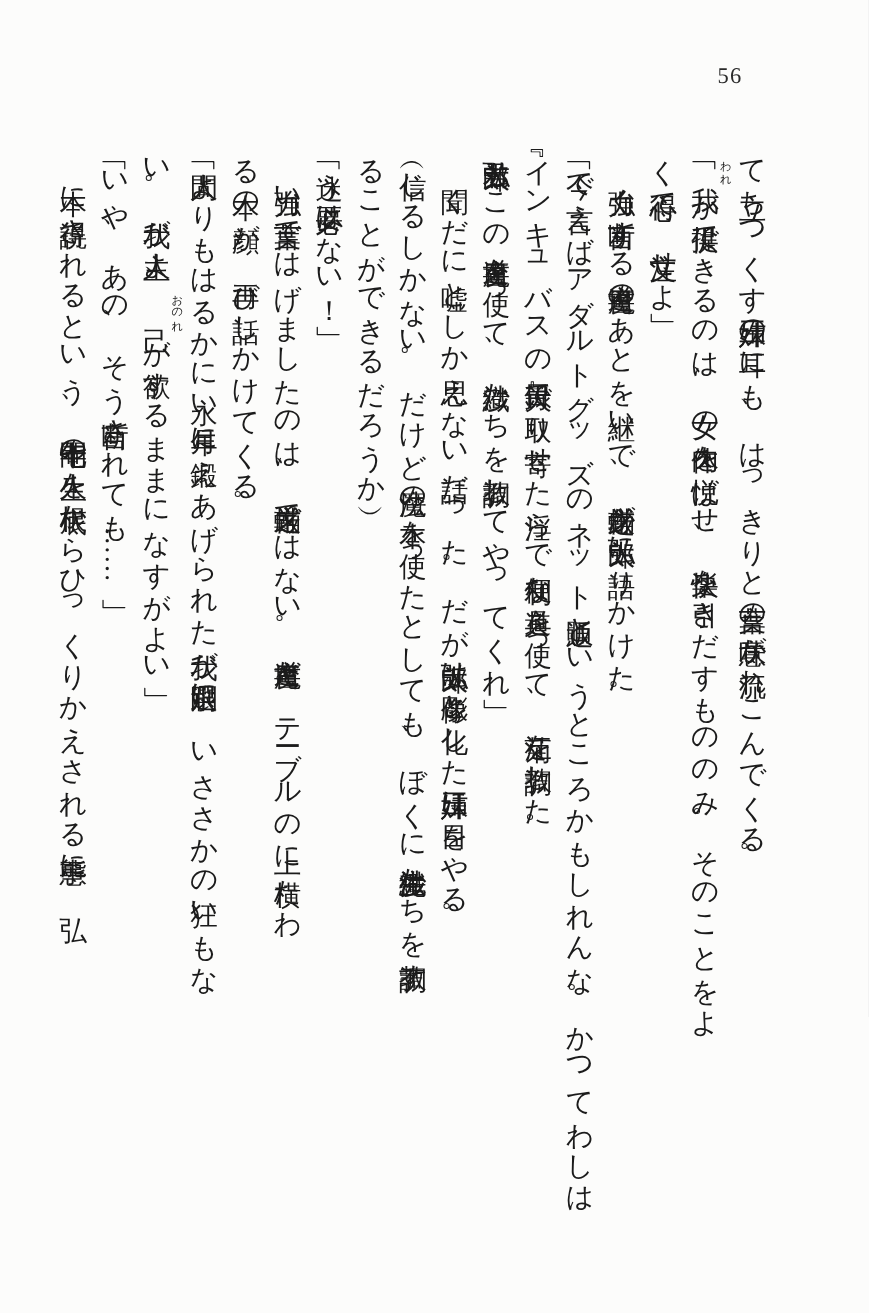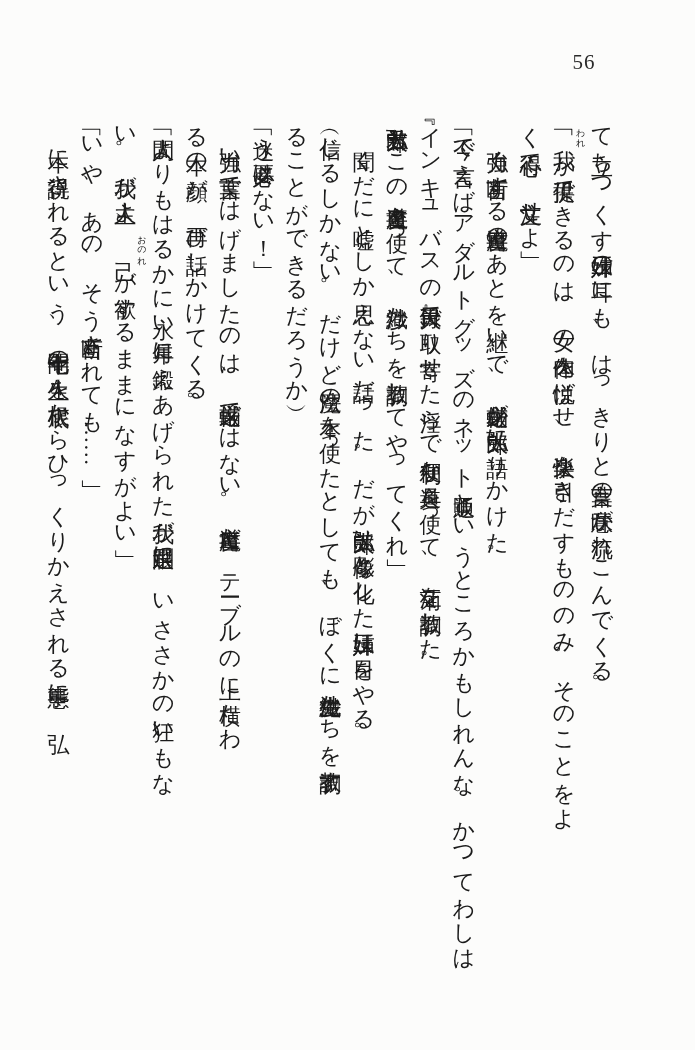--- a/index.html
+++ b/index.html
@@ -15,21 +15,21 @@
     background: #fcfcfb;
     overflow: hidden;
     font-family: "Liberation Serif", "DejaVu Serif", serif;
   }
   .page-number {
     position: absolute;
     top: 50px;
     left: 560px;
     width: 48px;
     text-align: center;
-    font-size: 21px;
+    font-size: 18px;
     color: #2a2a2a;
     letter-spacing: 1px;
     font-family: "Liberation Serif", "DejaVu Serif", serif;
   }
   .text-block {
     position: absolute;
     top: 112px;
     right: 76px;
     width: 568px;
     height: 840px;

